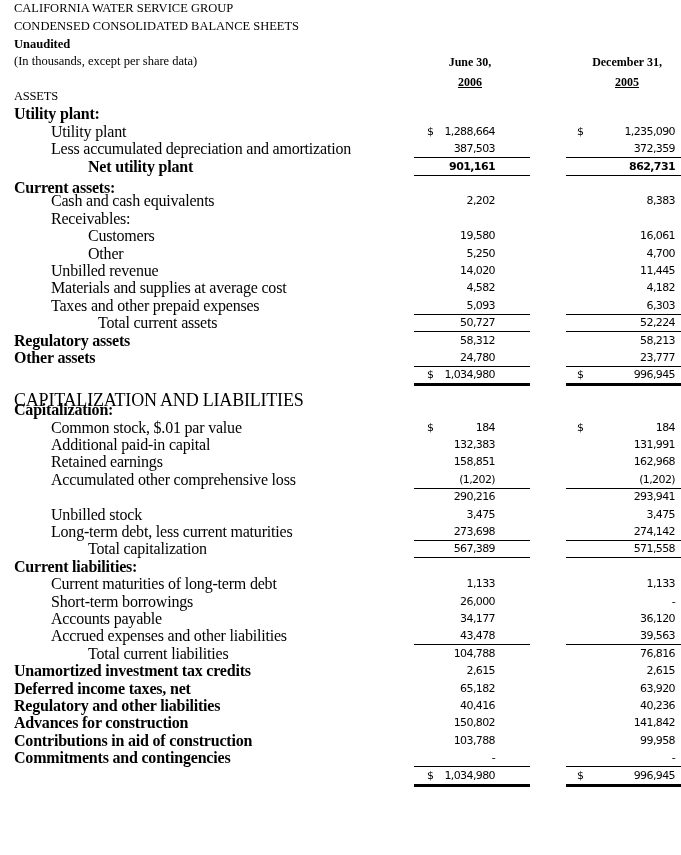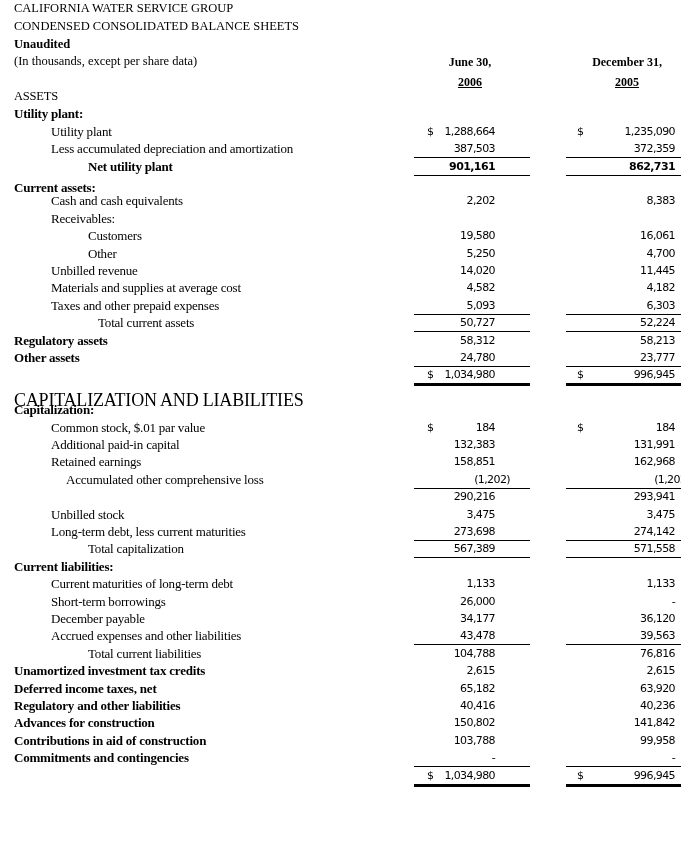--- a/index.html
+++ b/index.html
@@ -3,21 +3,21 @@
 <meta charset="utf-8">
 <style>
   html, body { margin: 0; padding: 0; background: #ffffff; }
   body { width: 681px; height: 855px; position: relative; overflow: hidden;
          font-family: "Liberation Serif", "DejaVu Serif", serif; color: #000; font-size: 12px; }
   .hdr { position: absolute; left: 14px; font-size: 12.5px; line-height: 17px; white-space: nowrap; }
   .bold { font-weight: bold; }
   .colhdr { position: absolute; font-weight: bold; font-size: 12px; text-align: center; line-height: 20px; }
   .colhdr .yr { text-decoration: underline; }
   .row { position: absolute; left: 0; width: 618px; height: 17.4px; line-height: 17.4px; }
-  .lbl { position: absolute; white-space: nowrap; font-size: 13px; letter-spacing: -0.2px; }
+  .lbl { position: absolute; white-space: nowrap; font-size: 16px; letter-spacing: -0.2px; }
   .lbl.ind0 { left: 14px; }
   .lbl.ind1 { left: 51px; }
   .lbl.ind2 { left: 88px; }
   .lbl.ind3 { left: 98px; }
   .lbl.b { font-weight: bold; }
   .num { position: absolute; text-align: right; font-family: "DejaVu Sans", sans-serif; font-size: 11px; letter-spacing: -0.6px; width: 90px; }
   .num.c1 { left: 405px; }
   .num.c2 { left: 585px; }
   .dol { position: absolute; font-family: "DejaVu Sans", sans-serif; font-size: 11px; }
   .dol.c1 { left: 427px; }
@@ -155,21 +155,21 @@
     <div class="row" style="top: 436px;">
       <span class="lbl ind1">Additional paid-in capital</span>
       <span class="num c1">132,383</span>
       <span class="num c2">131,991</span>
     </div>
     <div class="row" style="top: 453.4px;">
       <span class="lbl ind1">Retained earnings</span>
       <span class="num c1">158,851</span>
       <span class="num c2">162,968</span>
     </div>
-    <div class="row" style="top: 470.8px; margin-left: 15px;">
+    <div class="row" style="top: 470.8px;">
       <span class="lbl ind1">Accumulated other comprehensive loss</span>
       <span class="num c1">(1,202)</span>
       <span class="num c2">(1,202)</span>
     </div>
     <div class="ul1 ln1" style="top: 487.7px;"></div>
     <div class="ul1 ln2" style="top: 487.7px;"></div>
     <div class="row" style="top: 488.2px;">
       <span class="num c1">290,216</span>
       <span class="num c2">293,941</span>
     </div>
@@ -199,21 +199,21 @@
       <span class="lbl ind1">Current maturities of long-term debt</span>
       <span class="num c1">1,133</span>
       <span class="num c2">1,133</span>
     </div>
     <div class="row" style="top: 592.6px;">
       <span class="lbl ind1">Short-term borrowings</span>
       <span class="num c1">26,000</span>
       <span class="num c2">-</span>
     </div>
     <div class="row" style="top: 610px;">
-      <span class="lbl ind1">December payable</span>
+      <span class="lbl ind1">Accounts payable</span>
       <span class="num c1">34,177</span>
       <span class="num c2">36,120</span>
     </div>
     <div class="row" style="top: 627.4px;">
       <span class="lbl ind1">Accrued expenses and other liabilities</span>
       <span class="num c1">43,478</span>
       <span class="num c2">39,563</span>
     </div>
     <div class="ul1 ln1" style="top: 644.3px;"></div>
     <div class="ul1 ln2" style="top: 644.3px;"></div>

